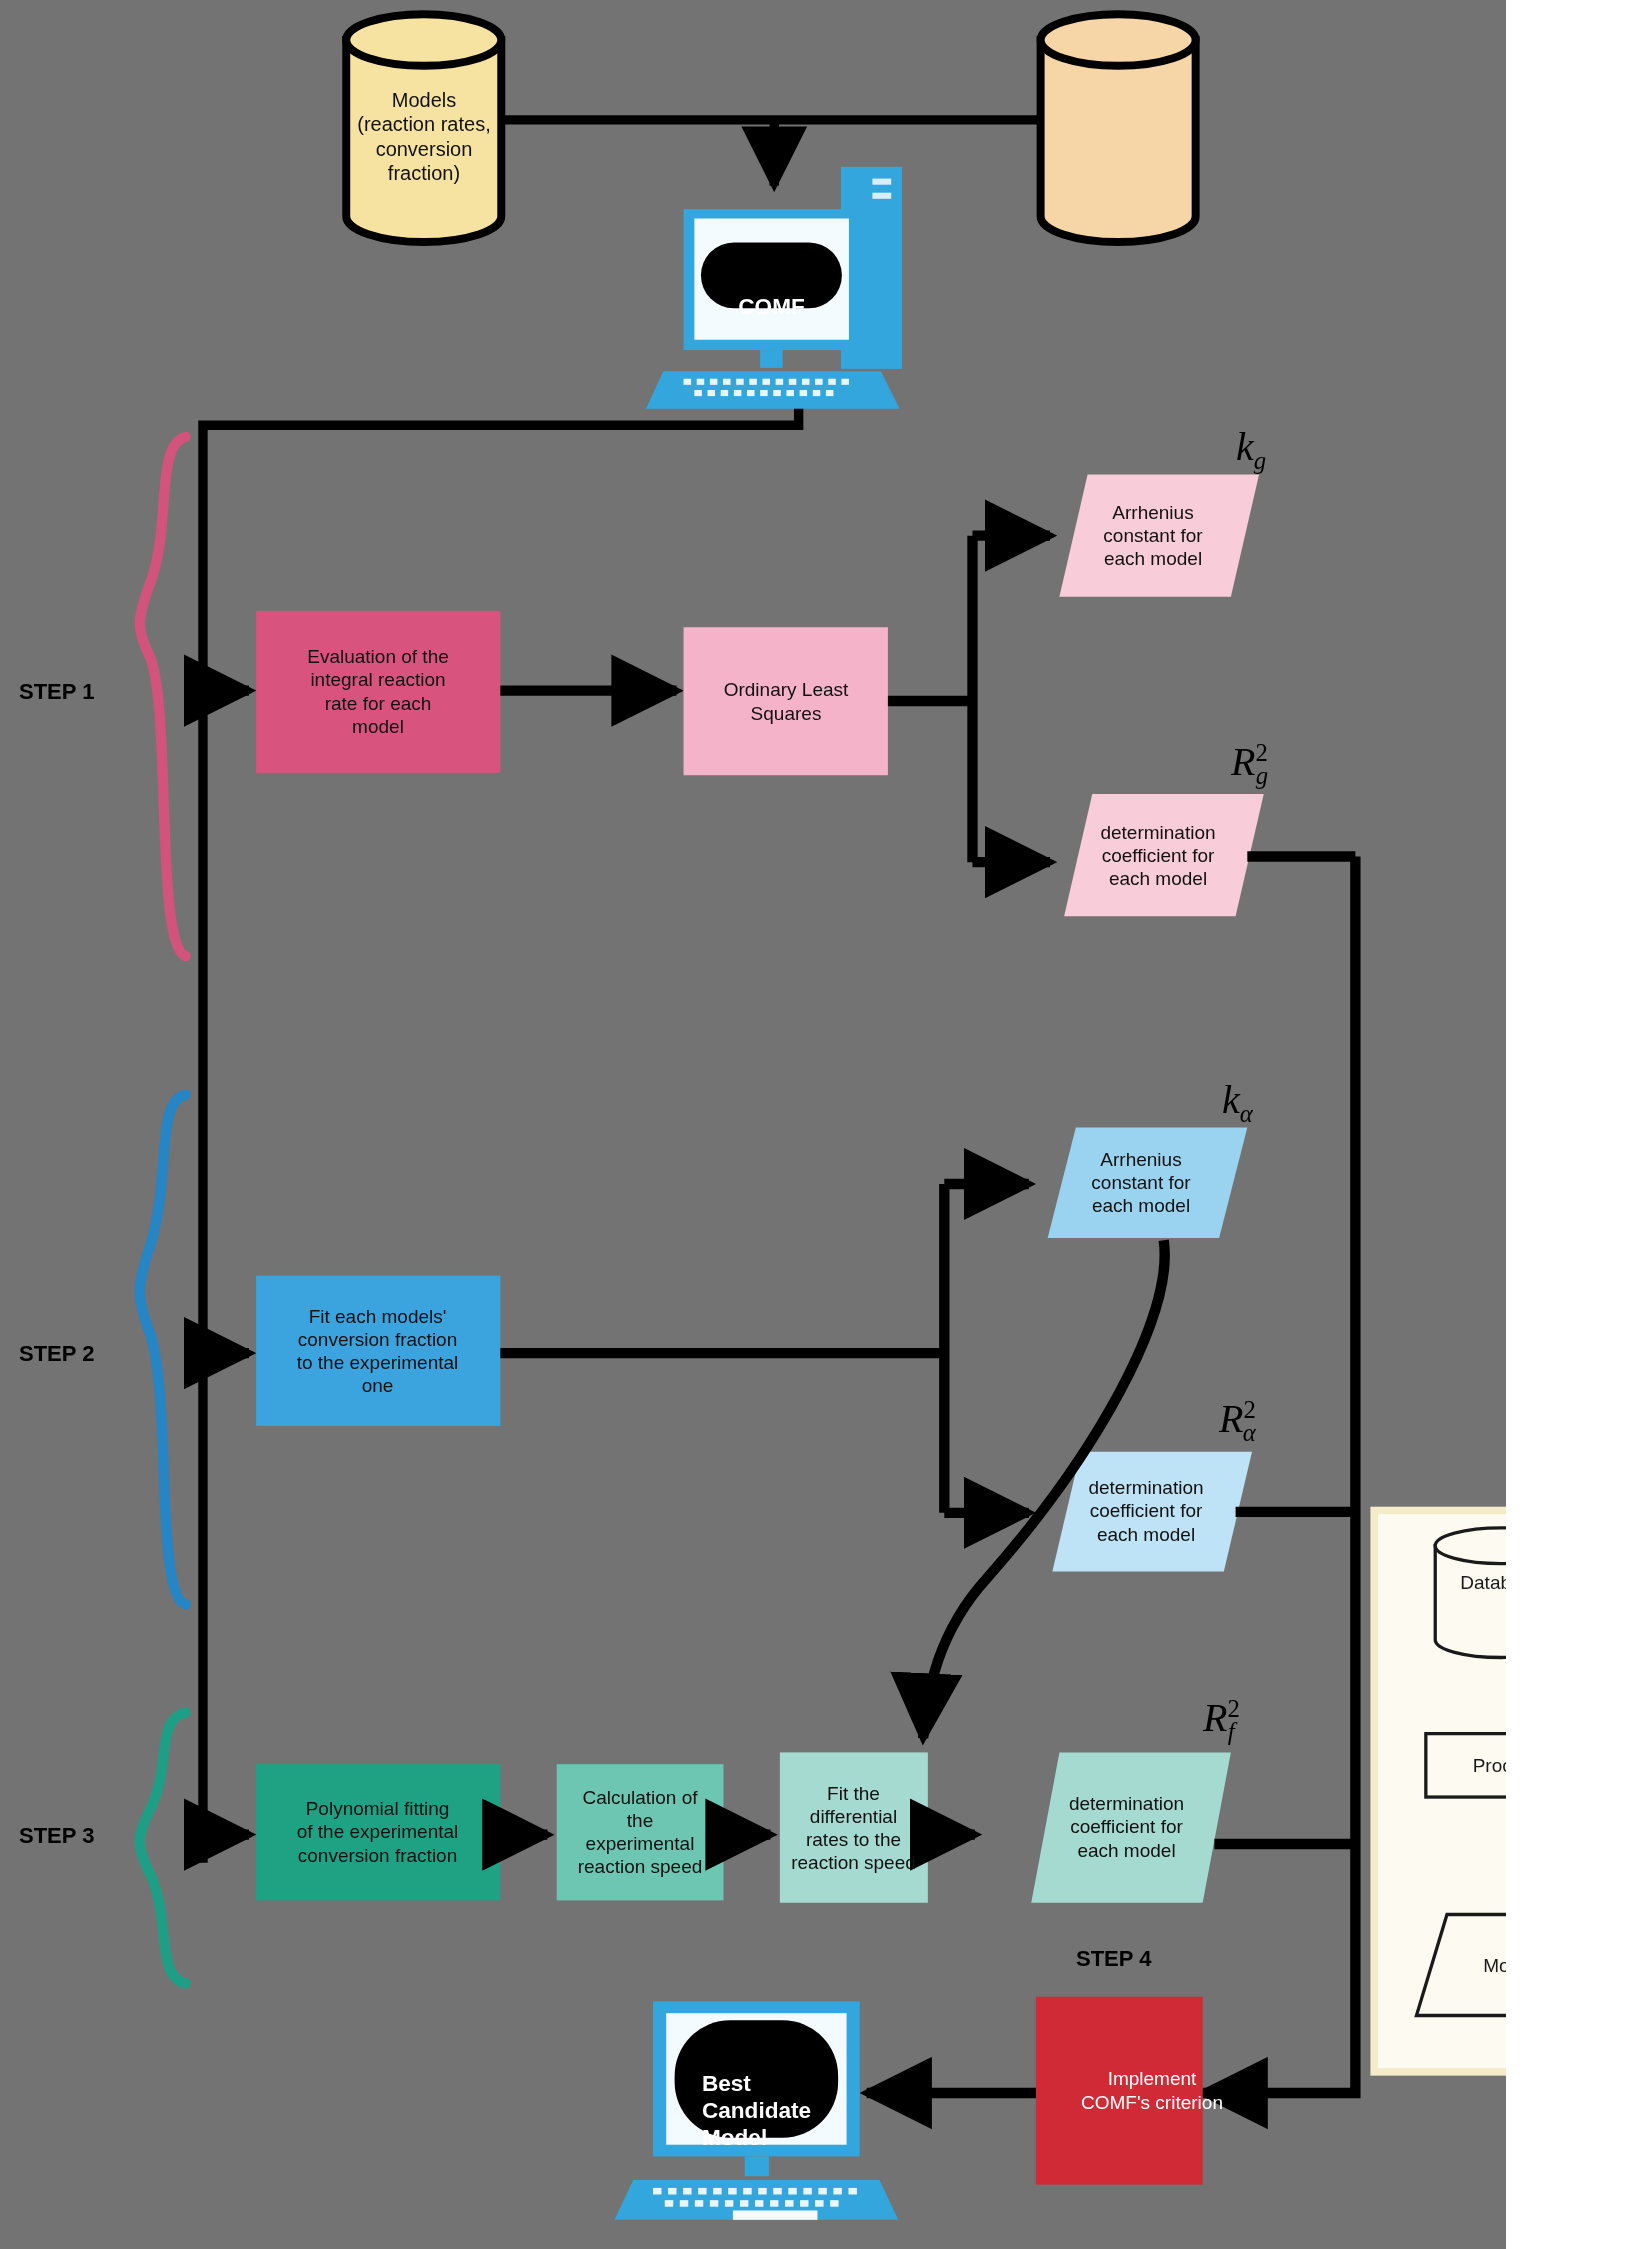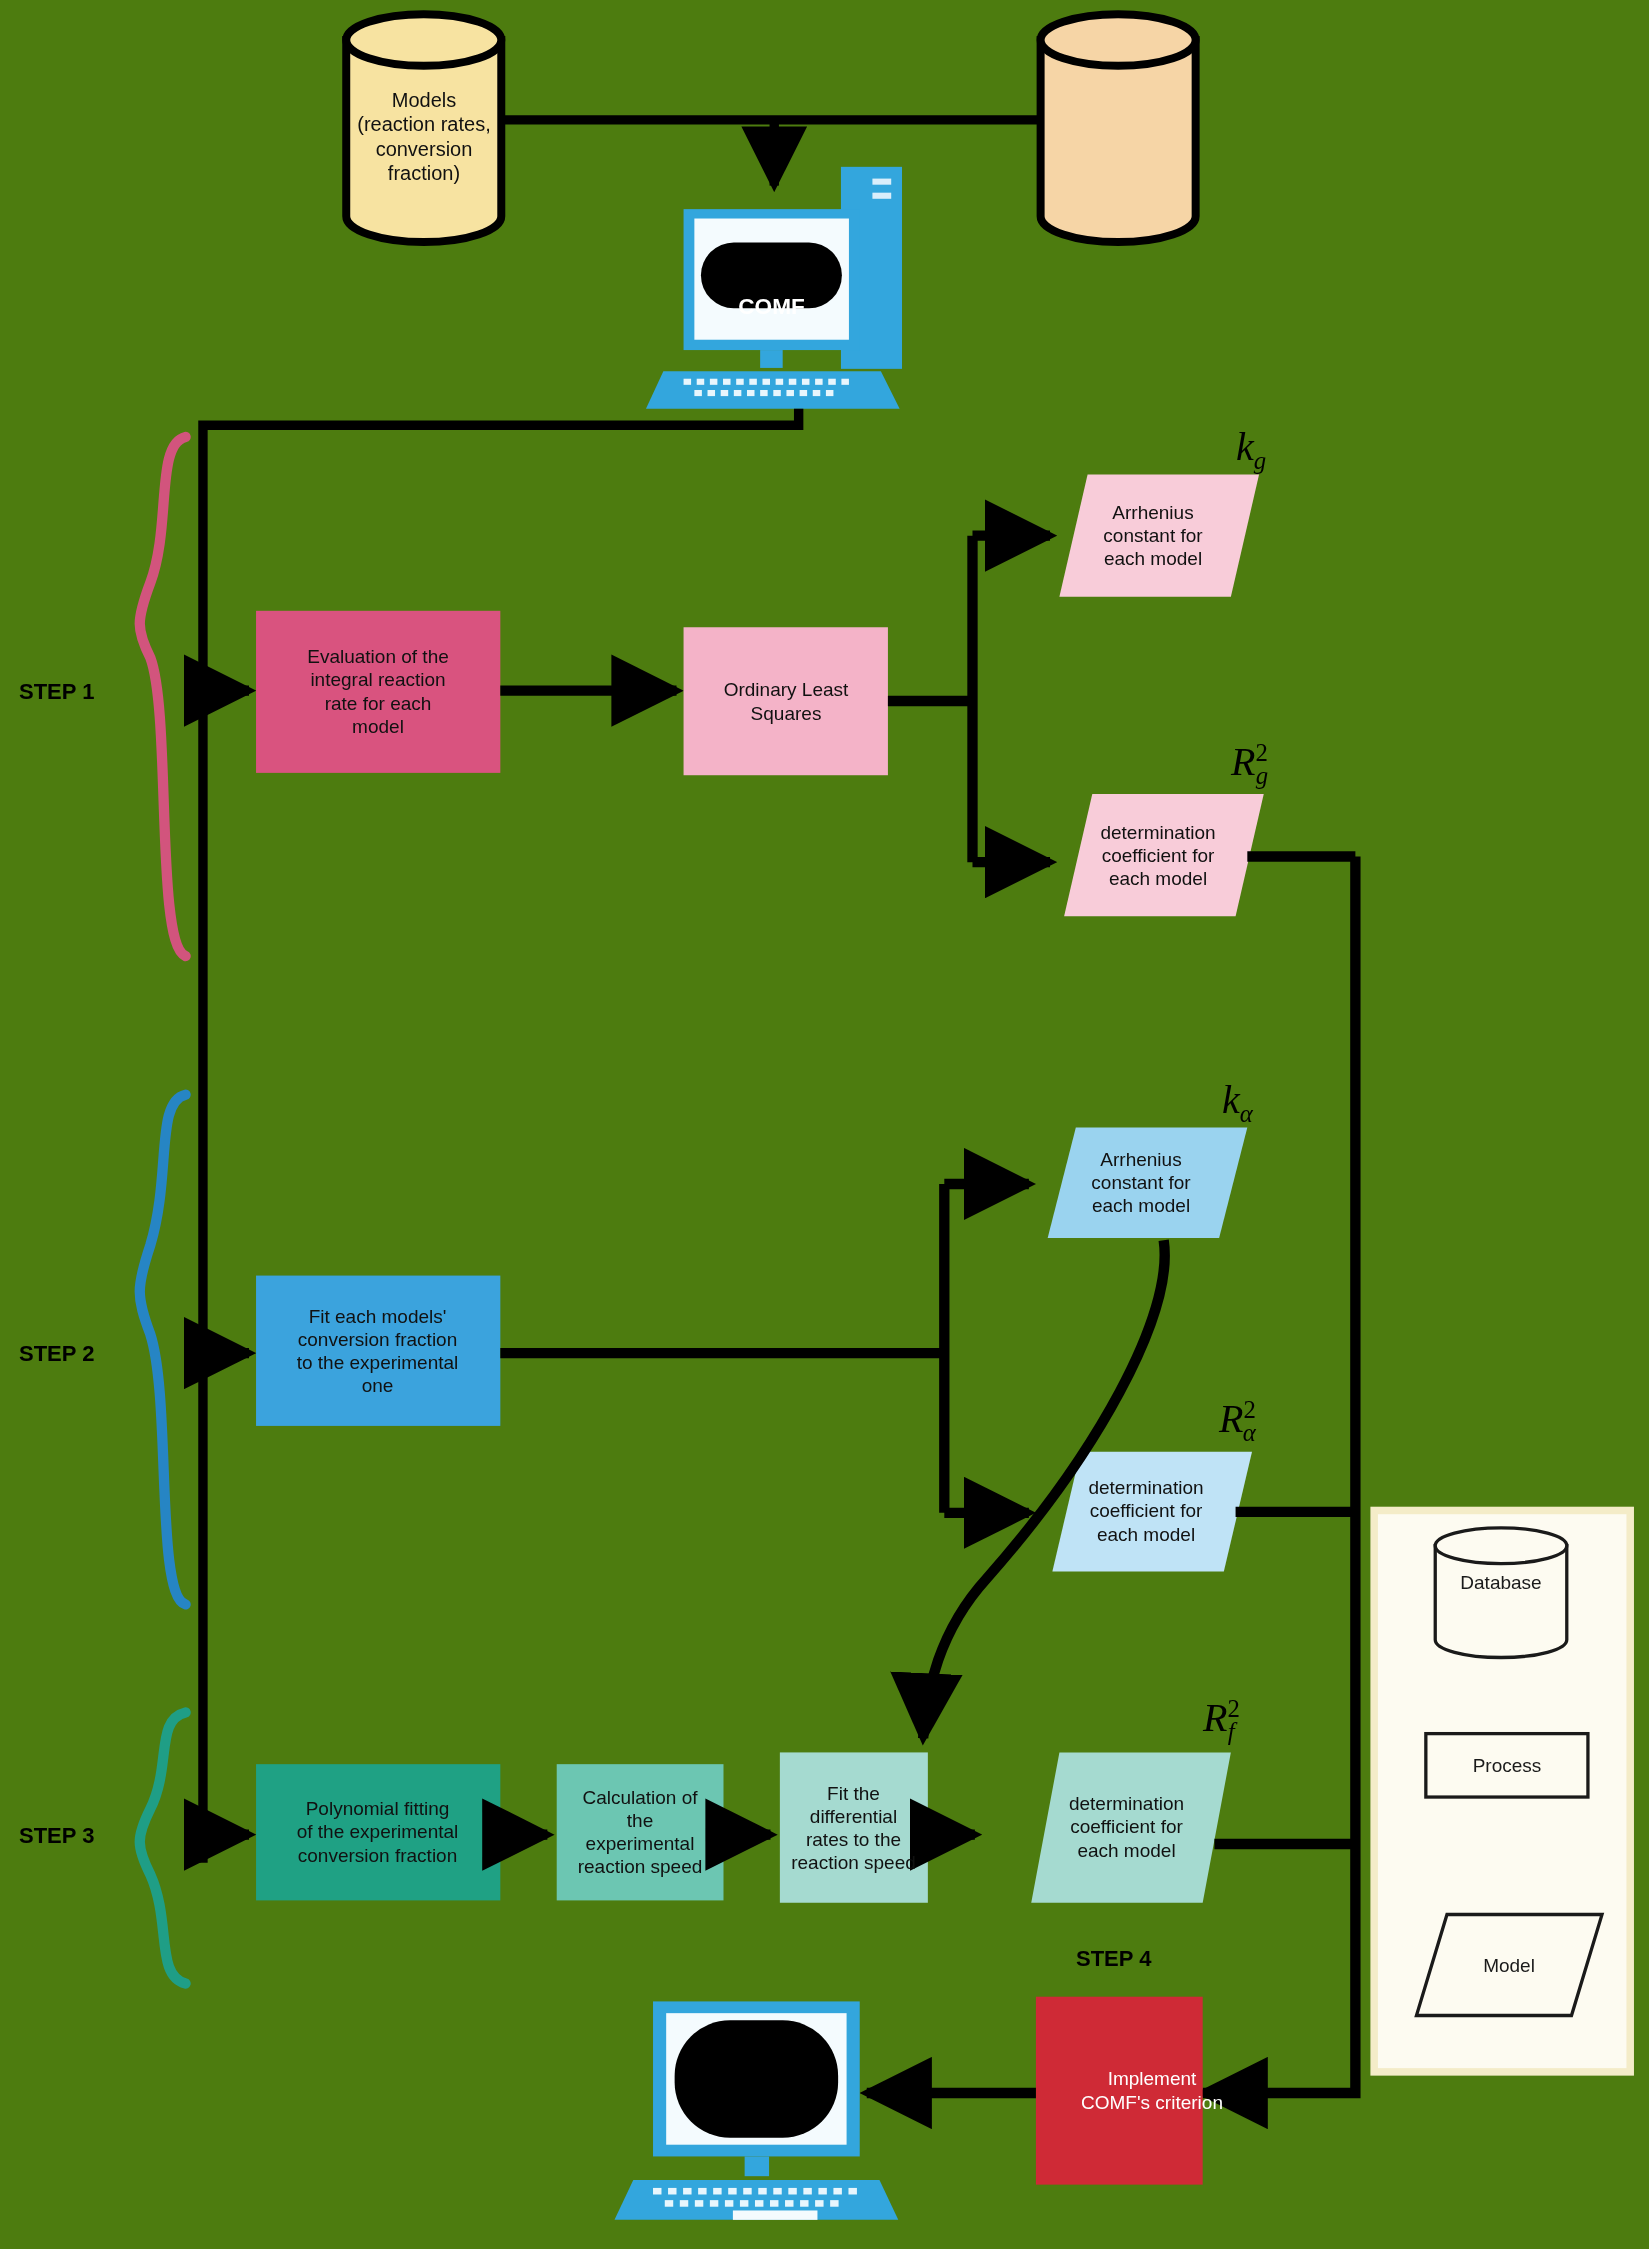--- a/index.html
+++ b/index.html
@@ -1,17 +1,17 @@
 <!DOCTYPE html>
 <html style="font-size:7.5px"><head>
 <meta charset="utf-8">
 <style>
   html,body{margin:0;padding:0;background:#ffffff;}
   body{font-family:"Liberation Sans", sans-serif;}
-  #stage{position:relative;width:1649px;height:2250px;background:#4d7c0f;overflow:hidden;}
+  #stage{position:relative;width:1506px;height:2250px;background:#737373;overflow:hidden;}
   svg.layer{position:absolute;left:0;top:0;width:1649px;height:2250px;}
   .boxtext{
     position:absolute;display:flex;align-items:center;justify-content:center;
     text-align:center;color:#111111;line-height:1.22;
     font-family:"Liberation Sans", sans-serif;
     pointer-events:none;
   }
   .steplabel{
     position:absolute;font-weight:bold;color:#000;
     font-family:"Liberation Sans", sans-serif;
@@ -273,19 +273,22 @@
 coefficient for
 each model</div>
   <div class="mathlabel" style="left:1203px;top:1694px;font-size:40px;">
     <span>R</span><sup>2</sup><sub style="margin-left:-12.2px;">f</sub>
   </div>
 
   <div class="steplabel" style="left:1076px;top:1945px;width:132px;height:28px;font-size:22px;">STEP 4</div>
   <div class="boxtext" style="left:1037px;top:2001px;width:164px;height:179px;font-size:19px;color:#ffffff;white-space:pre-line;padding-left:33px;">Implement
 COMF's criterion</div>
 
+  <div class="screentext" style="left:675px;top:2020px;width:163px;height:117px;font-size:22.6px;white-space:pre-line;">Best
+Candidate
+Model</div>
 
   <div class="legendtext" style="left:1435px;top:1569px;width:132px;height:28px;font-size:19px;">Database</div>
   <div class="legendtext" style="left:1426px;top:1734px;width:162px;height:63px;font-size:19px;">Process</div>
   <div class="legendtext" style="left:1428px;top:1938px;width:162px;height:56px;font-size:19px;">Model</div>
 
 </div>
 
 
 </body></html>

